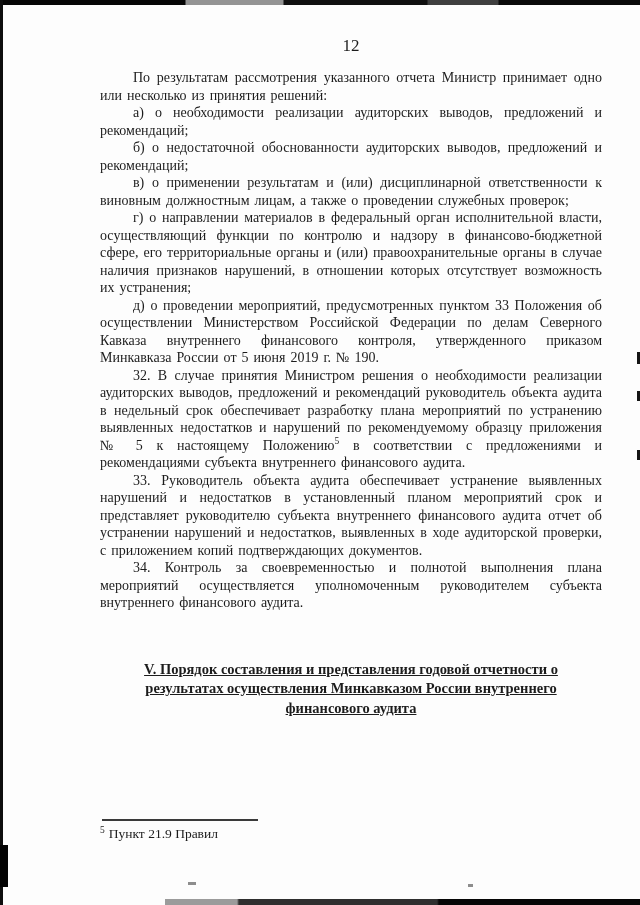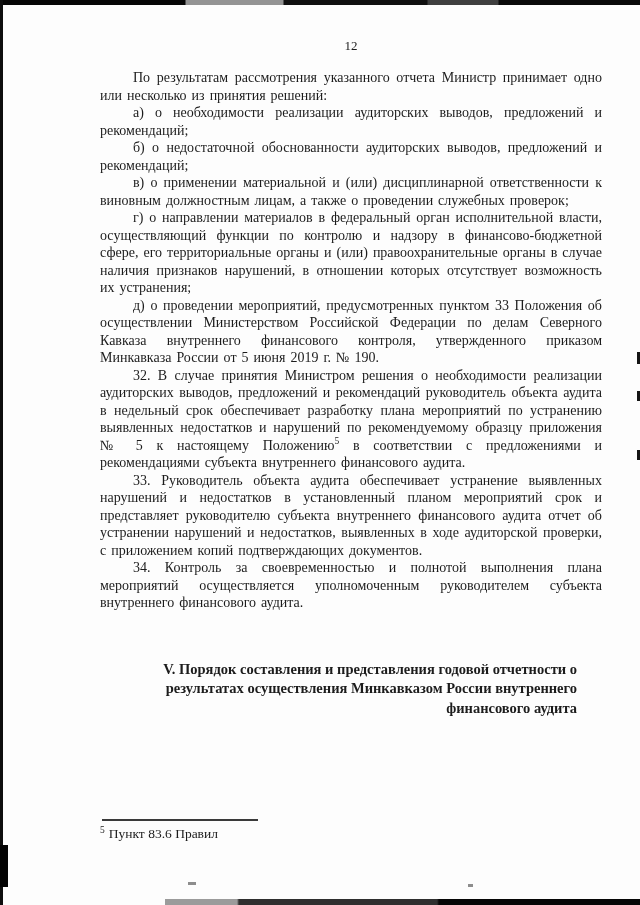--- a/index.html
+++ b/index.html
@@ -30,37 +30,38 @@
   .edge-dash { position: absolute; right: 0; width: 3px; background: #151515; }
   .dash-1 { top: 352px; height: 12px; }
   .dash-2 { top: 391px; height: 10px; }
   .dash-3 { top: 450px; height: 10px; }
   .speck { position: absolute; background: #8d8d8d; }
   .speck-1 { left: 188px; top: 882px; width: 8px; height: 3px; }
   .speck-2 { left: 468px; top: 884px; width: 5px; height: 3px; }
 
   
   .content { position: absolute; left: 100px; top: 37px; width: 502px; }
-  .page-number { text-align: center; font-size: 13px; line-height: 18px; margin-bottom: 14px; }
+  .page-number { text-align: center; font-size: 17px; line-height: 18px; margin-bottom: 14px; }
 
   p.paragraph {
     margin: 0;
     font-size: 14px;
     line-height: 17.5px;
     text-align: justify;
     text-indent: 33px;
     word-spacing: 1.5px;
   }
   h2.heading {
     margin: 48px auto 22px auto;
     max-width: 452px;
     font-size: 14.5px;
     line-height: 19.5px;
     font-weight: bold;
-    text-align: right;
+    text-align: center;
+    text-decoration: underline;
   }
   sup { font-size: 9.5px; line-height: 0; vertical-align: super; }
 
   
   .footnote-area { position: absolute; left: 100px; top: 819px; width: 502px; }
   .footnote-rule { width: 156px; height: 2px; background: #3a3a3a; margin-left: 2px; }
   .footnote-line { margin-top: 5px; font-size: 13.5px; line-height: 16px; }
   .footnote-line span { margin-left: 4px; }
 </style>
 </head>
@@ -75,28 +76,28 @@
 <div class="edge-dash dash-3"></div>
 <div class="speck speck-1"></div>
 <div class="speck speck-2"></div>
 
 <div class="content">
   <div class="page-number">12</div>
   <div id="doc-body">
       <p class="paragraph"><span>По результатам рассмотрения указанного отчета Министр принимает одно или несколько из принятия решений:</span></p>
       <p class="paragraph"><span>а) о необходимости реализации аудиторских выводов, предложений и рекомендаций;</span></p>
       <p class="paragraph"><span>б) о недостаточной обоснованности аудиторских выводов, предложений и рекомендаций;</span></p>
-      <p class="paragraph"><span>в) о применении материальной и (или) дисциплинарной ответственности к виновным должностным лицам, а также о проведении служебных проверок;</span></p>
+      <p class="paragraph"><span>в) о применении результатам и (или) дисциплинарной ответственности к виновным должностным лицам, а также о проведении служебных проверок;</span></p>
       <p class="paragraph"><span>г) о направлении материалов в федеральный орган исполнительной власти, осуществляющий функции по контролю и надзору в финансово-бюджетной сфере, его территориальные органы и (или) правоохранительные органы в случае наличия признаков нарушений, в отношении которых отсутствует возможность их устранения;</span></p>
       <p class="paragraph"><span>д) о проведении мероприятий, предусмотренных пунктом 33 Положения об осуществлении Министерством Российской Федерации по делам Северного Кавказа внутреннего финансового контроля, утвержденного приказом Минкавказа России от 5 июня 2019 г. № 190.</span></p>
       <p class="paragraph"><span>32. В случае принятия Министром решения о необходимости реализации аудиторских выводов, предложений и рекомендаций руководитель объекта аудита в недельный срок обеспечивает разработку плана мероприятий по устранению выявленных недостатков и нарушений по рекомендуемому образцу приложения № 5 к настоящему Положению</span><sup>5</sup><span> в соответствии с предложениями и рекомендациями субъекта внутреннего финансового аудита.</span></p>
       <p class="paragraph"><span>33. Руководитель объекта аудита обеспечивает устранение выявленных нарушений и недостатков в установленный планом мероприятий срок и представляет руководителю субъекта внутреннего финансового аудита отчет об устранении нарушений и недостатков, выявленных в ходе аудиторской проверки, с приложением копий подтверждающих документов.</span></p>
       <p class="paragraph"><span>34. Контроль за своевременностью и полнотой выполнения плана мероприятий осуществляется уполномоченным руководителем субъекта внутреннего финансового аудита.</span></p>
       <h2 class="heading"><span>V. Порядок составления и представления годовой отчетности о результатах осуществления Минкавказом России внутреннего финансового аудита</span></h2>
     </div>
 </div>
 
 <div class="footnote-area">
   <div class="footnote-rule"></div>
   <div class="footnote-line">
-    <sup>5</sup><span>Пункт 83.6 Правил</span>
+    <sup>5</sup><span>Пункт 21.9 Правил</span>
   </div>
 </div>
 
 </body></html>

